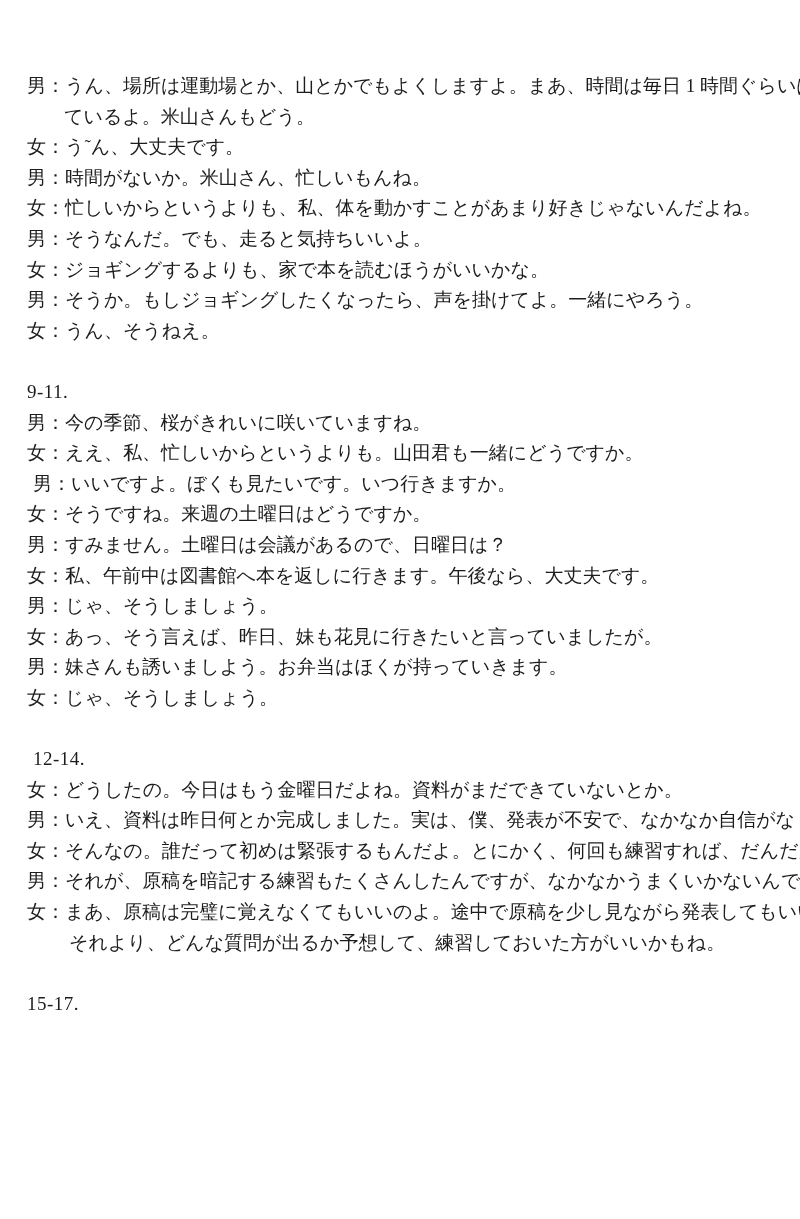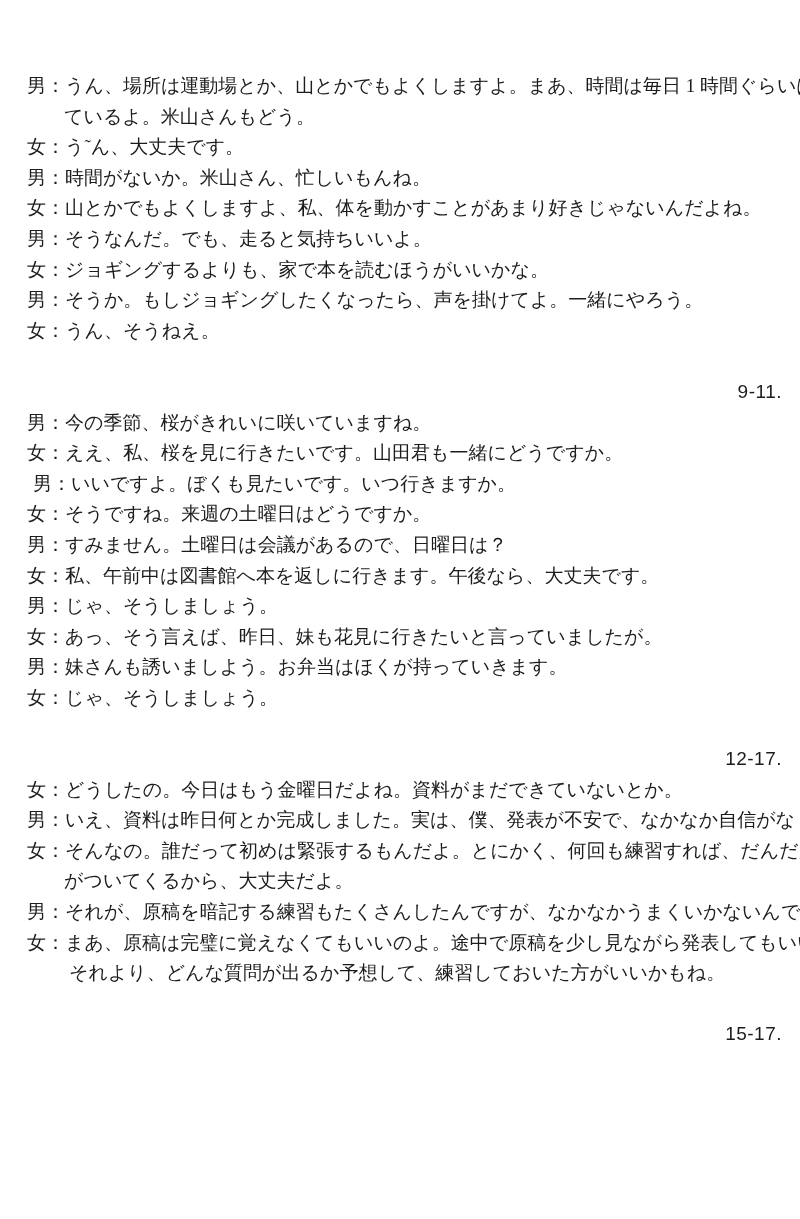--- a/index.html
+++ b/index.html
@@ -27,56 +27,54 @@
     height: 30.6px;
     white-space: nowrap;
     overflow: visible;
   }
   .line.blank {  }
   .indent-speaker { padding-left: 0; }
   .indent-slight { padding-left: 6px; font-family: Liberation Serif, serif; }
   .indent-continuation { padding-left: 37px; }
   .indent-continuation-wide { padding-left: 42px; }
   .section-header {
-    font-family: Liberation Sans, sans-serif;
+    font-family: Liberation Serif, serif;
     letter-spacing: 0.5px;
-    text-align: right;
   }
 </style>
 </head>
 <body style="background: rgb(255, 255, 255);">
 
 <div class="page" style="color: rgb(28, 28, 28);">
   <div id="transcript">
       <div class="line indent-speaker">男：うん、場所は運動場とか、山とかでもよくしますよ。まあ、時間は毎日 1 時間ぐらいは走っ</div>
       <div class="line indent-continuation">ているよ。米山さんもどう。</div>
       <div class="line indent-speaker">女：う˜ん、大丈夫です。</div>
       <div class="line indent-speaker">男：時間がないか。米山さん、忙しいもんね。</div>
-      <div class="line indent-speaker">女：山とかでもよくしますよ、私、体を動かすことがあまり好きじゃないんだよね。</div>
+      <div class="line indent-speaker">女：忙しいからというよりも、私、体を動かすことがあまり好きじゃないんだよね。</div>
       <div class="line indent-speaker">男：そうなんだ。でも、走ると気持ちいいよ。</div>
       <div class="line indent-speaker">女：ジョギングするよりも、家で本を読むほうがいいかな。</div>
       <div class="line indent-speaker">男：そうか。もしジョギングしたくなったら、声を掛けてよ。一緒にやろう。</div>
       <div class="line indent-speaker">女：うん、そうねえ。</div>
       <div class="line indent-speaker blank"></div>
       <div class="line indent-speaker section-header">9-11.</div>
       <div class="line indent-speaker">男：今の季節、桜がきれいに咲いていますね。</div>
-      <div class="line indent-speaker">女：ええ、私、桜を見に行きたいです。山田君も一緒にどうですか。</div>
+      <div class="line indent-speaker">女：ええ、私、忙しいからというよりも。山田君も一緒にどうですか。</div>
       <div class="line indent-slight">男：いいですよ。ぼくも見たいです。いつ行きますか。</div>
       <div class="line indent-speaker">女：そうですね。来週の土曜日はどうですか。</div>
       <div class="line indent-speaker">男：すみません。土曜日は会議があるので、日曜日は？</div>
       <div class="line indent-speaker">女：私、午前中は図書館へ本を返しに行きます。午後なら、大丈夫です。</div>
       <div class="line indent-speaker">男：じゃ、そうしましょう。</div>
       <div class="line indent-speaker">女：あっ、そう言えば、昨日、妹も花見に行きたいと言っていましたが。</div>
       <div class="line indent-speaker">男：妹さんも誘いましよう。お弁当はほくが持っていきます。</div>
       <div class="line indent-speaker">女：じゃ、そうしましょう。</div>
       <div class="line indent-speaker blank"></div>
-      <div class="line indent-slight section-header">12-17.</div>
+      <div class="line indent-slight section-header">12-14.</div>
       <div class="line indent-speaker">女：どうしたの。今日はもう金曜日だよね。資料がまだできていないとか。</div>
       <div class="line indent-speaker">男：いえ、資料は昨日何とか完成しました。実は、僕、発表が不安で、なかなか自信がなくて。</div>
       <div class="line indent-speaker">女：そんなの。誰だって初めは緊張するもんだよ。とにかく、何回も練習すれば、だんだん自信</div>
-      <div class="line indent-continuation">がついてくるから、大丈夫だよ。</div>
       <div class="line indent-speaker">男：それが、原稿を暗記する練習もたくさんしたんですが、なかなかうまくいかないんですよ。</div>
       <div class="line indent-speaker">女：まあ、原稿は完璧に覚えなくてもいいのよ。途中で原稿を少し見ながら発表してもいいから。</div>
       <div class="line indent-continuation-wide">それより、どんな質問が出るか予想して、練習しておいた方がいいかもね。</div>
       <div class="line indent-speaker blank"></div>
       <div class="line indent-speaker section-header">15-17.</div>
     </div>
 </div>
 
 </body></html>

